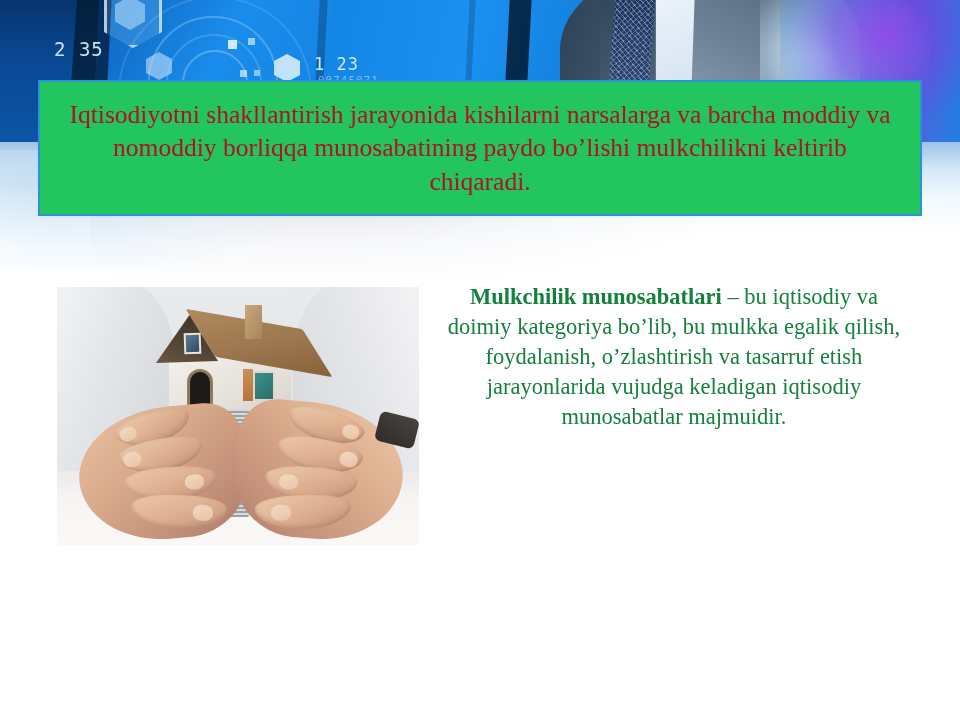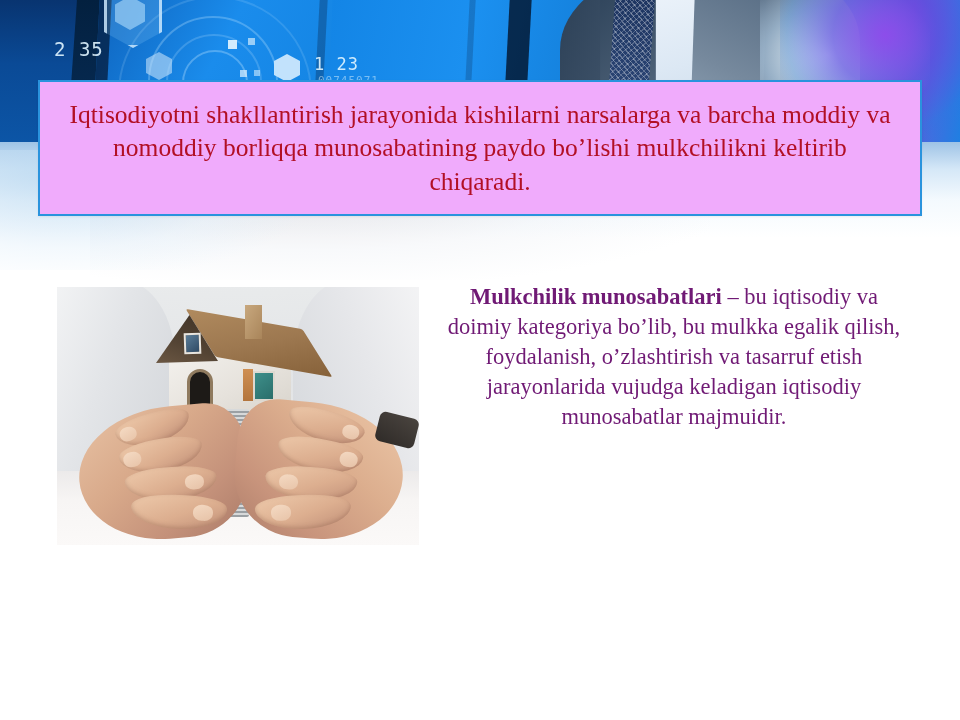--- a/index.html
+++ b/index.html
@@ -200,21 +200,21 @@
     background: radial-gradient(ellipse at 20% 20%, rgba(186,216,240,0.75) 0%, rgba(222,238,250,0.35) 55%, rgba(255,255,255,0) 80%);
   }
 
   
   .headbox {
     position: absolute;
     left: 38px;
     top: 80px;
     width: 884px;
     height: 136px;
-    background: #f0abfc;
+    background: #22c55e;
     border: 2px solid #2a93dd;
     box-sizing: border-box;
     display: flex;
     align-items: center;
     justify-content: flex-end;
     box-shadow: 0 1px 2px rgba(0,0,0,0.06);
   }
   .headbox-text {
     color: #b21025;
     font-size: 25.5px;
@@ -374,21 +374,21 @@
     border-radius: 6px;
     transform: rotate(14deg);
   }
 
   
   .bodytext {
     position: absolute;
     left: 440px;
     top: 282px;
     width: 468px;
-    color: #701a75;
+    color: #15803d;
     font-size: 22.5px;
     line-height: 1.33;
     text-align: center;
     font-family: "Liberation Serif", "DejaVu Serif", serif;
   }
   .bodytext b {
     font-weight: bold;
   }
 </style>
 </head>

